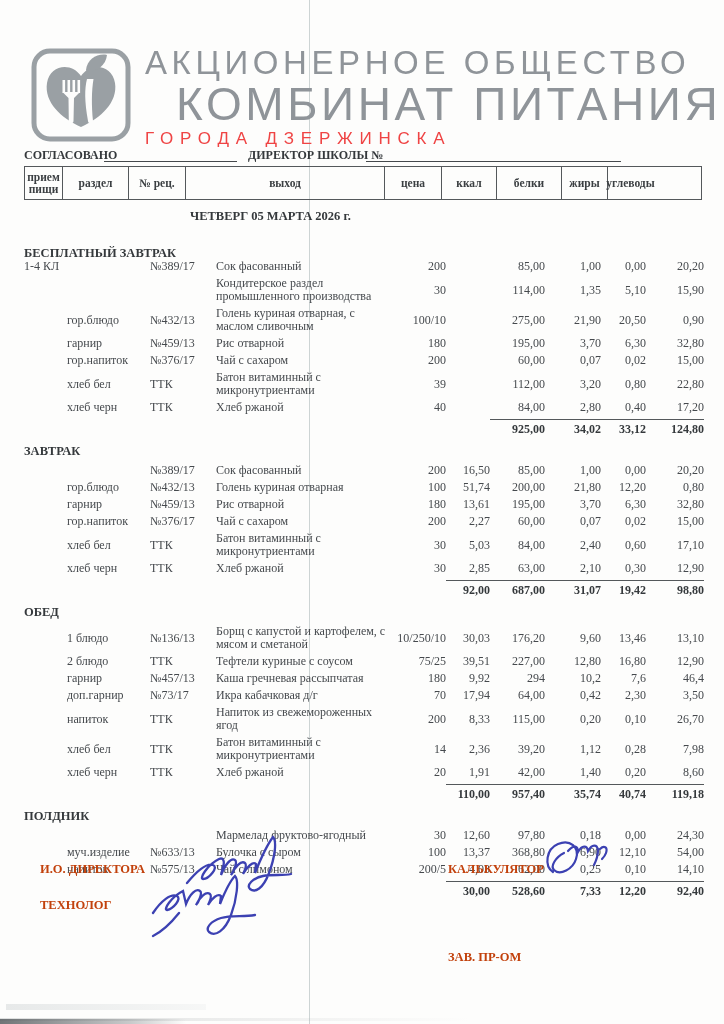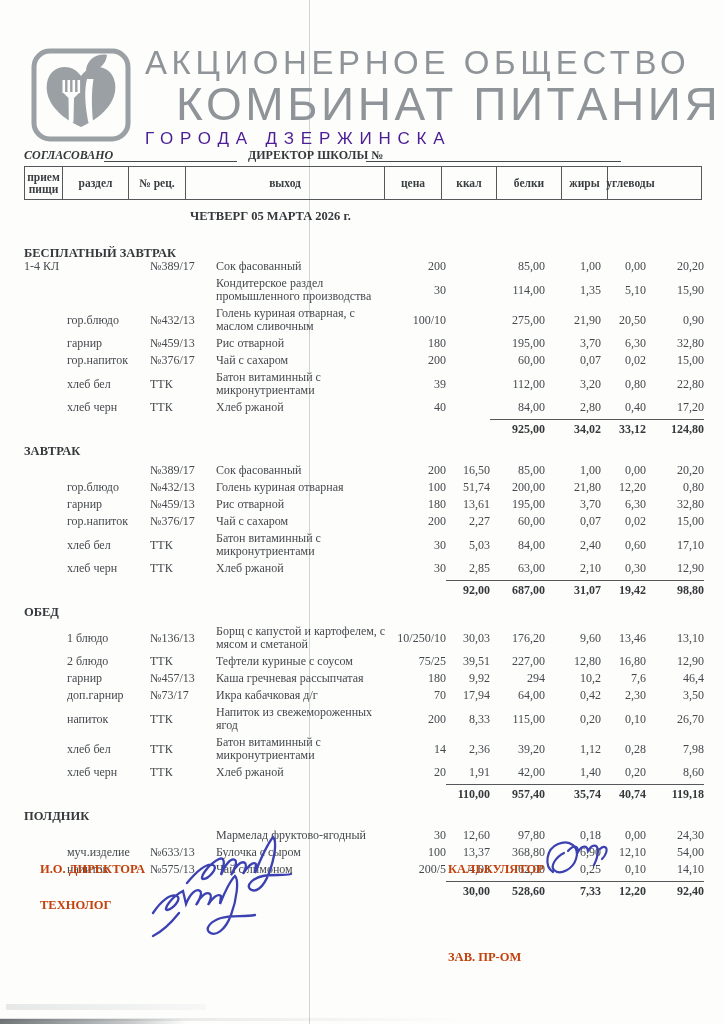--- a/index.html
+++ b/index.html
@@ -20,26 +20,26 @@
 
   
   .brand{position:absolute; top:46px; left:30px; display:flex; gap:11px; align-items:flex-start;}
   .brand-logo{width:104px; height:98px; flex:0 0 auto;}
   .brand-text{color:#8f9499;}
   .brand-l1{font-family:"Liberation Sans", sans-serif; font-size:33px; line-height:34px;
     letter-spacing:4.6px; white-space:nowrap;}
   .brand-l2{font-family:"Liberation Sans", sans-serif; font-size:46px; line-height:46px;
     letter-spacing:3.6px; white-space:nowrap; margin-top:1px;margin-left:31px;}
   .brand-l3{font-family:"Liberation Sans", sans-serif; font-size:17px; line-height:20px;
-    letter-spacing:6.8px; white-space:nowrap; margin-top:2px; color:#4c1d95;}
+    letter-spacing:6.8px; white-space:nowrap; margin-top:2px; color:#ef4444;}
 
   
   .approve{position:absolute; top:148px; left:24px; width:680px; height:16px;
     font-weight:bold; font-size:12px; color:#35393c;}
-  .approve .lab-left{position:absolute; left:0; top:0;font-style:italic;}
+  .approve .lab-left{position:absolute; left:0; top:0;}
   .approve .ul1{position:absolute; left:80px; top:13px; width:133px; border-bottom:1.6px solid #45494c;}
   .approve .lab-right{position:absolute; left:224px; top:0;}
   .approve .ul2{position:absolute; left:342px; top:13px; width:255px; border-bottom:1.6px solid #45494c;}
 
   
   .thead{position:absolute; top:166px; left:24px; width:676px;
     display:grid; grid-template-columns:38px 66px 57px 199px 57px 55px 65px 46px 45px 48px;
     border:1.7px solid #54585b;}
   .thead .th{border-right:1.2px solid #54585b; display:flex; align-items:center; justify-content:center;
     text-align:center; font-weight:bold; font-size:11.5px; line-height:12.5px; color:#3b3f42;

